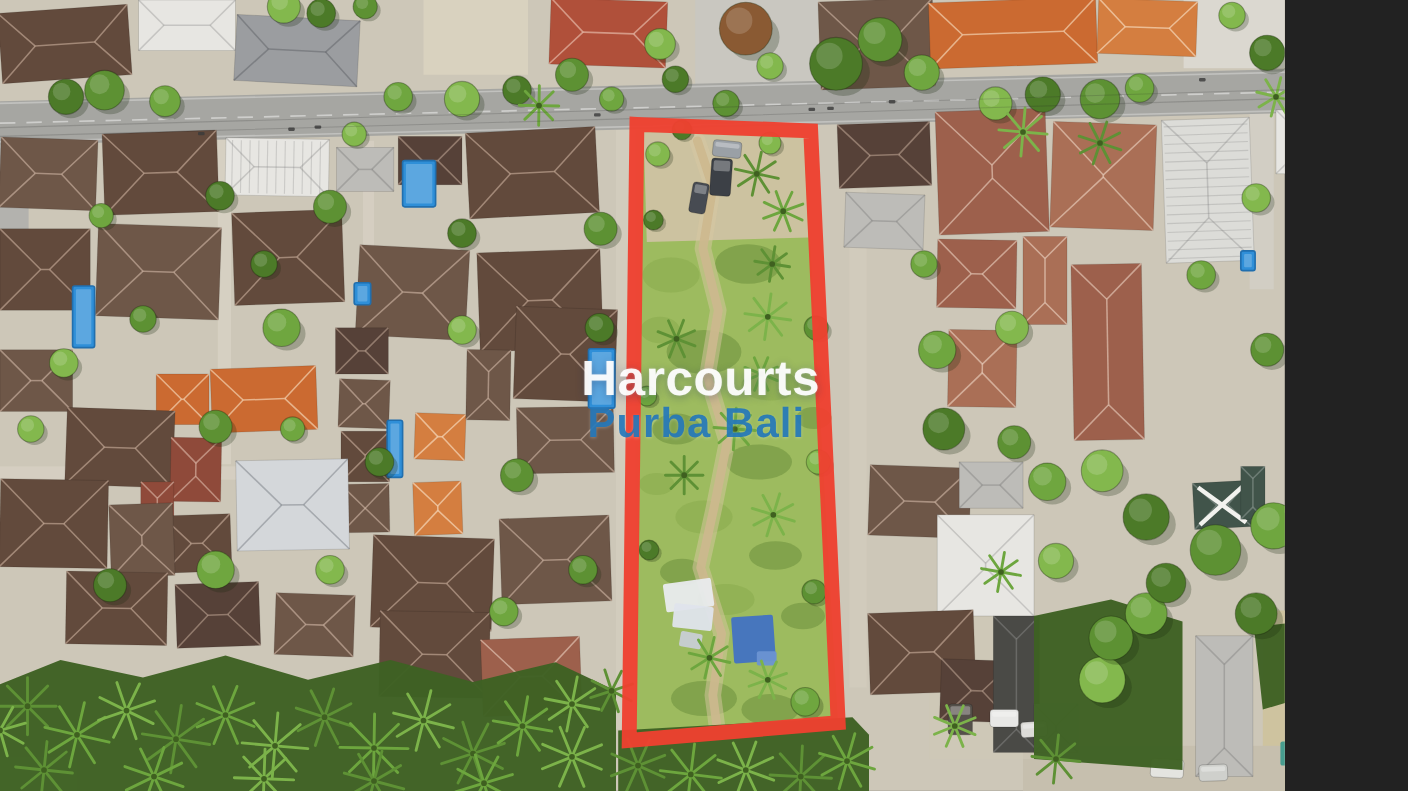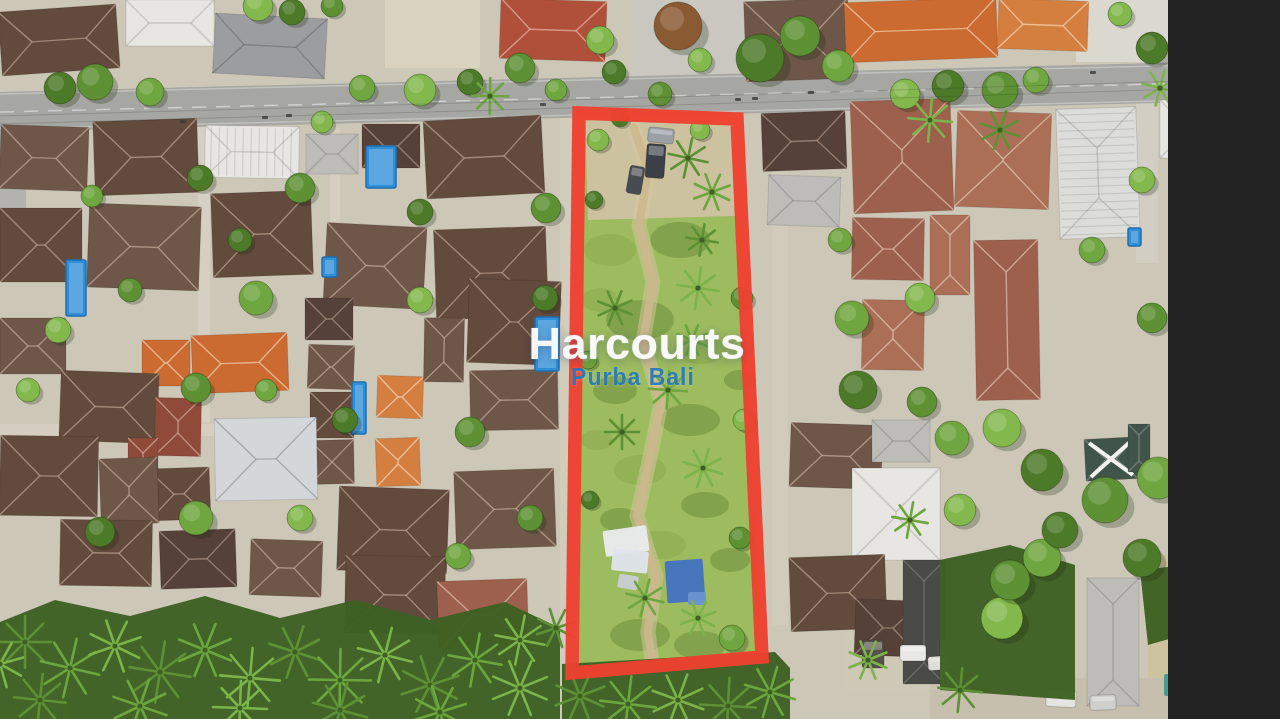--- a/index.html
+++ b/index.html
@@ -8,21 +8,21 @@
   .wm{position:absolute;left:0;top:0;width:100%;height:100%;pointer-events:none;}
   .wm-brand{
     position:absolute;left:637px;top:318px;transform:translateX(-50%);
     font-size:45px;font-weight:bold;letter-spacing:.5px;
     color:rgba(255,255,255,.93);
     text-shadow:0 2px 8px rgba(20,40,90,.35),0 0 2px rgba(255,255,255,.35);
     white-space:nowrap;
   }
   .wm-sub{
     position:absolute;left:633px;top:364px;transform:translateX(-50%);
-    font-size:23px;font-weight:bold;letter-spacing:1px;
+    font-size:38px;font-weight:bold;letter-spacing:1px;
     color:rgba(32,118,185,.9);
     text-shadow:0 1px 3px rgba(255,255,255,.25);
     white-space:nowrap;
   }
 </style>
 </head>
 <body>
 
 <div class="photo">
   <svg id="scene" width="1280" height="719" viewBox="0 0 1280 719">

